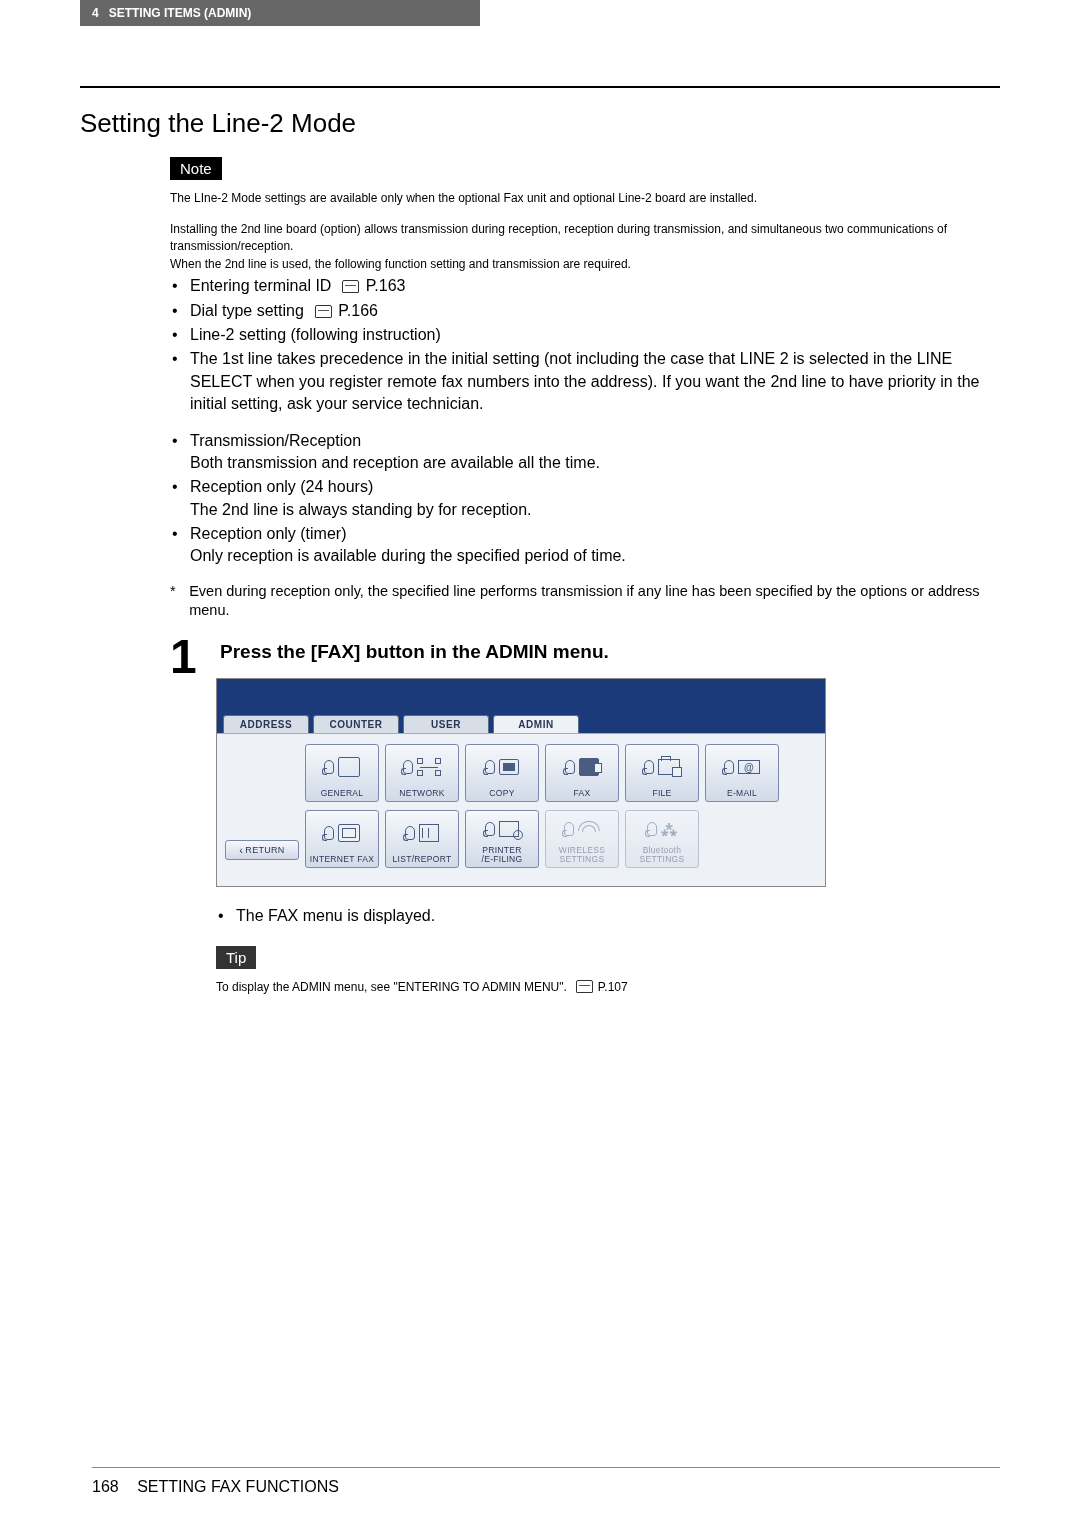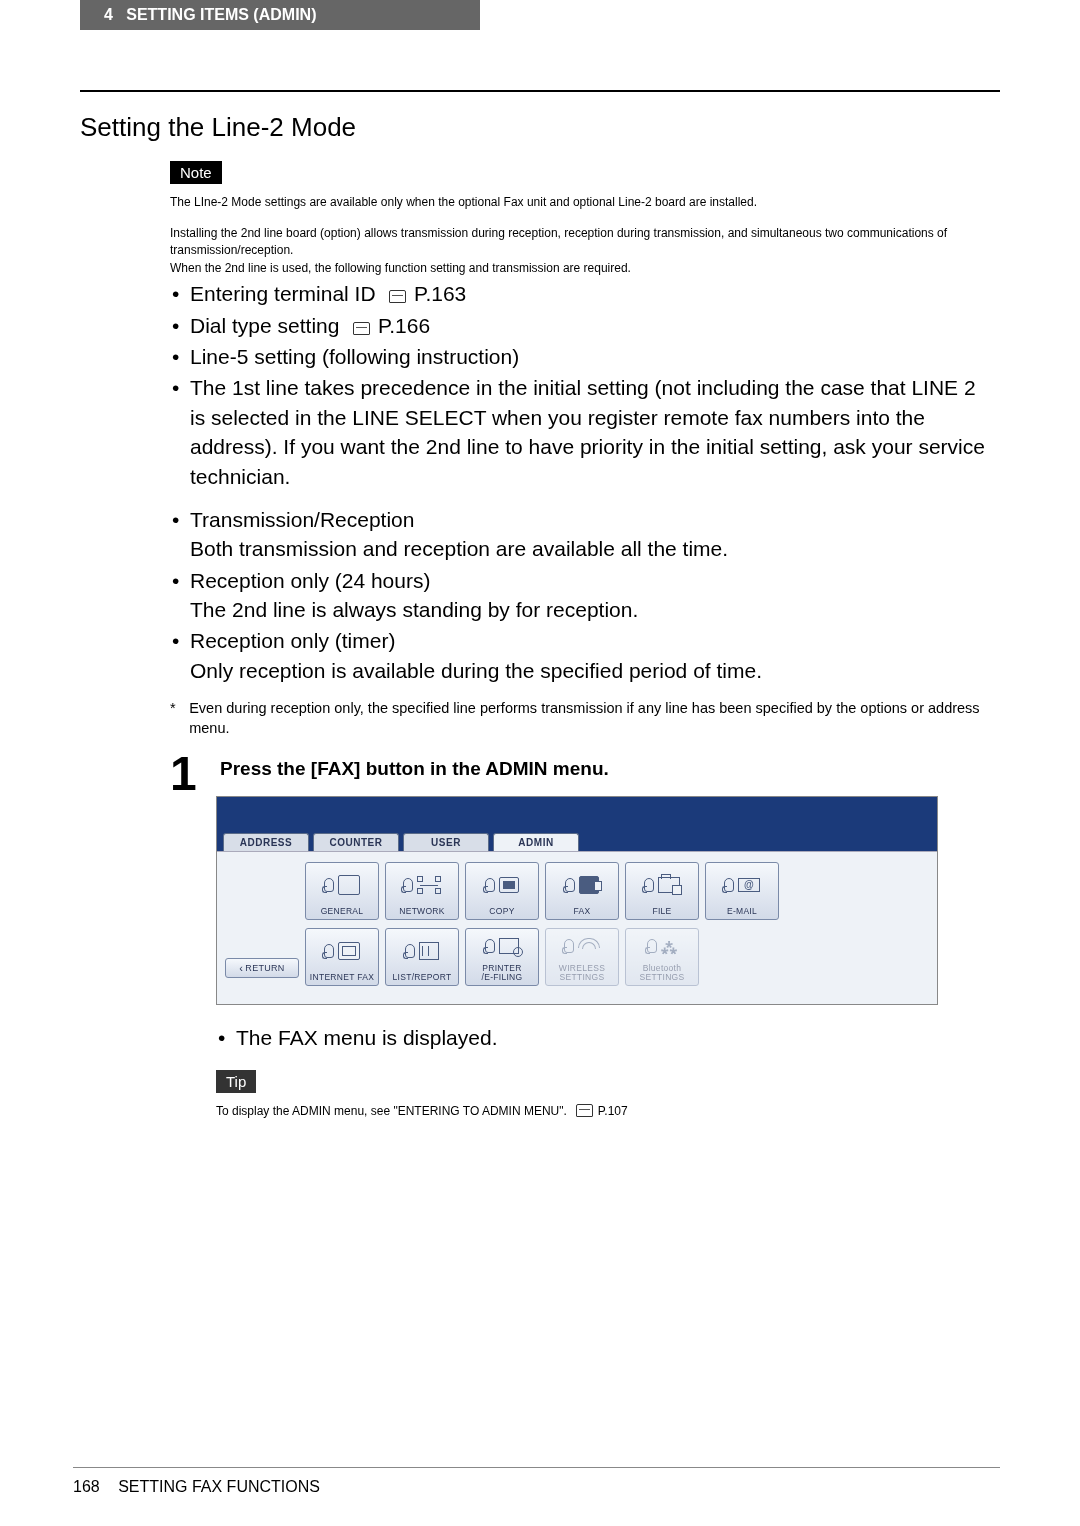--- a/index.html
+++ b/index.html
@@ -1,40 +1,40 @@
 <!DOCTYPE html>
 <html><head>
 <meta charset="utf-8">
 <style>
   * { margin: 0; padding: 0; box-sizing: border-box; }
   body { font-family: Arial, Helvetica, sans-serif; background: #fff; width: 1080px; margin: 0 auto; color: #000; }
   .page { padding: 0 80px 40px 80px; position: relative; min-height: 1526px; }
-  .header-bar { background: #666; color: #fff; font-size: 16px; font-weight: bold; padding: 6px 24px; width: 400px; margin-bottom: 60px; }
+  .header-bar { background: #666; color: #fff; font-size: 12px; font-weight: bold; padding: 6px 12px; width: 400px; margin-bottom: 60px; }
   .hr-top { border-top: 2px solid #000; margin-bottom: 20px; }
   h1.section-title { font-size: 26px; font-weight: normal; margin-bottom: 18px; }
   .indent-block { margin-left: 90px; margin-right: 10px; }
   .note-badge, .tip-badge { display: inline-block; background: #000; color: #fff; font-size: 15px; padding: 3px 10px; margin-bottom: 10px; }
   .tip-badge { background: #333; }
   p.body, .body { font-size: 12px; line-height: 1.4; margin-bottom: 14px; }
   ul.bullets { list-style: none; padding-left: 20px; margin-bottom: 14px; }
-  ul.bullets > li { font-size: 21px; line-height: 1.4; position: relative; padding-left: 0; margin-bottom: 2px; }
+  ul.bullets > li { font-size: 16px; line-height: 1.4; position: relative; padding-left: 0; margin-bottom: 2px; }
   ul.bullets > li::before { content: "•"; position: absolute; left: -18px; }
   ul.bullets .sub { display: block; margin-left: 0; }
   .ref-icon { display: inline-block; width: 17px; height: 13px; border: 1.5px solid #333; border-radius: 2px 2px 1px 1px; position: relative; vertical-align: -2px; margin: 0 2px; }
   .ref-icon::after { content:""; position:absolute; left:2px; right:2px; bottom:2px; height:4px; border-top:1px solid #555; }
   .asterisk-note { font-size: 14.5px; line-height: 1.35; margin-bottom: 14px; display: flex; }
   .asterisk-note .ast { width: 20px; }
   h2.subheading { font-size: 24px; font-weight: bold; margin: 30px 0 8px 90px; }
   .step-row { display: flex; margin-left: 90px; gap: 10px; }
   .step-num { font-size: 48px; font-weight: bold; line-height: 0.9; width: 40px; }
   .step-body { flex: 1; }
   .step-title { font-size: 19px; font-weight: bold; margin-bottom: 14px; margin-top: 6px; }
 
   
-  .panel { margin-left: 136px; margin-bottom: 18px; width: 722px; border: 1px solid #888; background: #eef2f7; font-size: 10px; }
+  .panel { margin-left: 136px; margin-bottom: 18px; width: 610px; border: 1px solid #888; background: #eef2f7; font-size: 10px; }
   .panel-topbar { height: 36px; background: #1b3a7a; }
   .panel-tabs { display: flex; gap: 4px; padding: 0 6px; background: #1b3a7a; }
   .panel-tab { flex: 0 0 auto; width: 86px; text-align: center; background: #d8dee8; border: 1px solid #5a6b88; border-bottom: none; color: #2a3556; font-size: 10px; font-weight: bold; letter-spacing: 0.5px; padding: 3px 0; border-radius: 3px 3px 0 0; }
   .panel-tab.active { background: #eef2f7; }
   .panel-body { padding: 10px 8px; background: #eef2f7; border-top: 1px solid #aab; }
   .icon-row { display: flex; gap: 6px; margin-bottom: 8px; }
   .icon-cell { width: 74px; height: 58px; border: 1px solid #7a8aa8; border-radius: 3px; background: linear-gradient(#f5f8fc,#d2dae8); display: flex; flex-direction: column; align-items: center; justify-content: flex-end; padding-bottom: 3px; position: relative; }
   .icon-cell.disabled { opacity: 0.45; }
   .icon-glyph { flex: 1; display: flex; align-items: center; justify-content: center; gap: 4px; }
   .finger { width: 10px; height: 14px; border: 1.3px solid #4a5c80; border-radius: 5px 5px 3px 3px; position: relative; }
@@ -66,21 +66,21 @@
   .wifishape{width:22px;height:16px;position:relative}
   .wifishape span{position:absolute;border:1.3px solid #4a5c80;border-bottom:none;border-radius:12px 12px 0 0}
   .wifishape span:nth-child(1){left:0;right:0;top:0;height:10px}
   .wifishape span:nth-child(2){left:4px;right:4px;top:4px;height:7px}
   .btshape{width:16px;height:18px;display:flex;align-items:center;justify-content:center;color:#4a5c80;font-size:14px;font-weight:bold}
 
   .after-panel { margin-left: 136px; }
   .after-panel ul.bullets { padding-left: 20px; margin-bottom: 18px; }
   .after-panel ul.bullets li::before { left:-18px; }
 
-  .footer { position: absolute; bottom: 30px; left: 73px; right: 80px; border-top: 1px solid #888; padding-top: 10px; font-size: 16px; }
+  .footer { position: absolute; bottom: 30px; left: 92px; right: 80px; border-top: 1px solid #888; padding-top: 10px; font-size: 16px; }
   .footer .pg { margin-right: 14px; }
 </style>
 </head>
 <body>
 
 <div class="page">
   <div class="header-bar">
     <span>4</span>&nbsp;&nbsp;
     <span>SETTING ITEMS (ADMIN)</span>
   </div>
@@ -98,21 +98,21 @@
 
     <ul class="bullets">
       <li>
         <span>Entering terminal ID</span>&nbsp;&nbsp;<span class="ref-icon"></span>
         <span>P.163</span>
       </li>
       <li>
         <span>Dial type setting</span>&nbsp;&nbsp;<span class="ref-icon"></span>
         <span>P.166</span>
       </li>
-      <li><span>Line-5 setting (following instruction)</span></li>
+      <li><span>Line-2 setting (following instruction)</span></li>
       <li><span>The 1st line takes precedence in the initial setting (not including the case that LINE 2 is selected in the LINE SELECT when you register remote fax numbers into the address). If you want the 2nd line to have priority in the initial setting, ask your service technician.</span></li>
     </ul>
 
     <ul class="bullets">
       <li>
         <span>Transmission/Reception</span>
         <span class="sub">Both transmission and reception are available all the time.</span>
       </li>
       <li>
         <span>Reception only (24 hours)</span>

